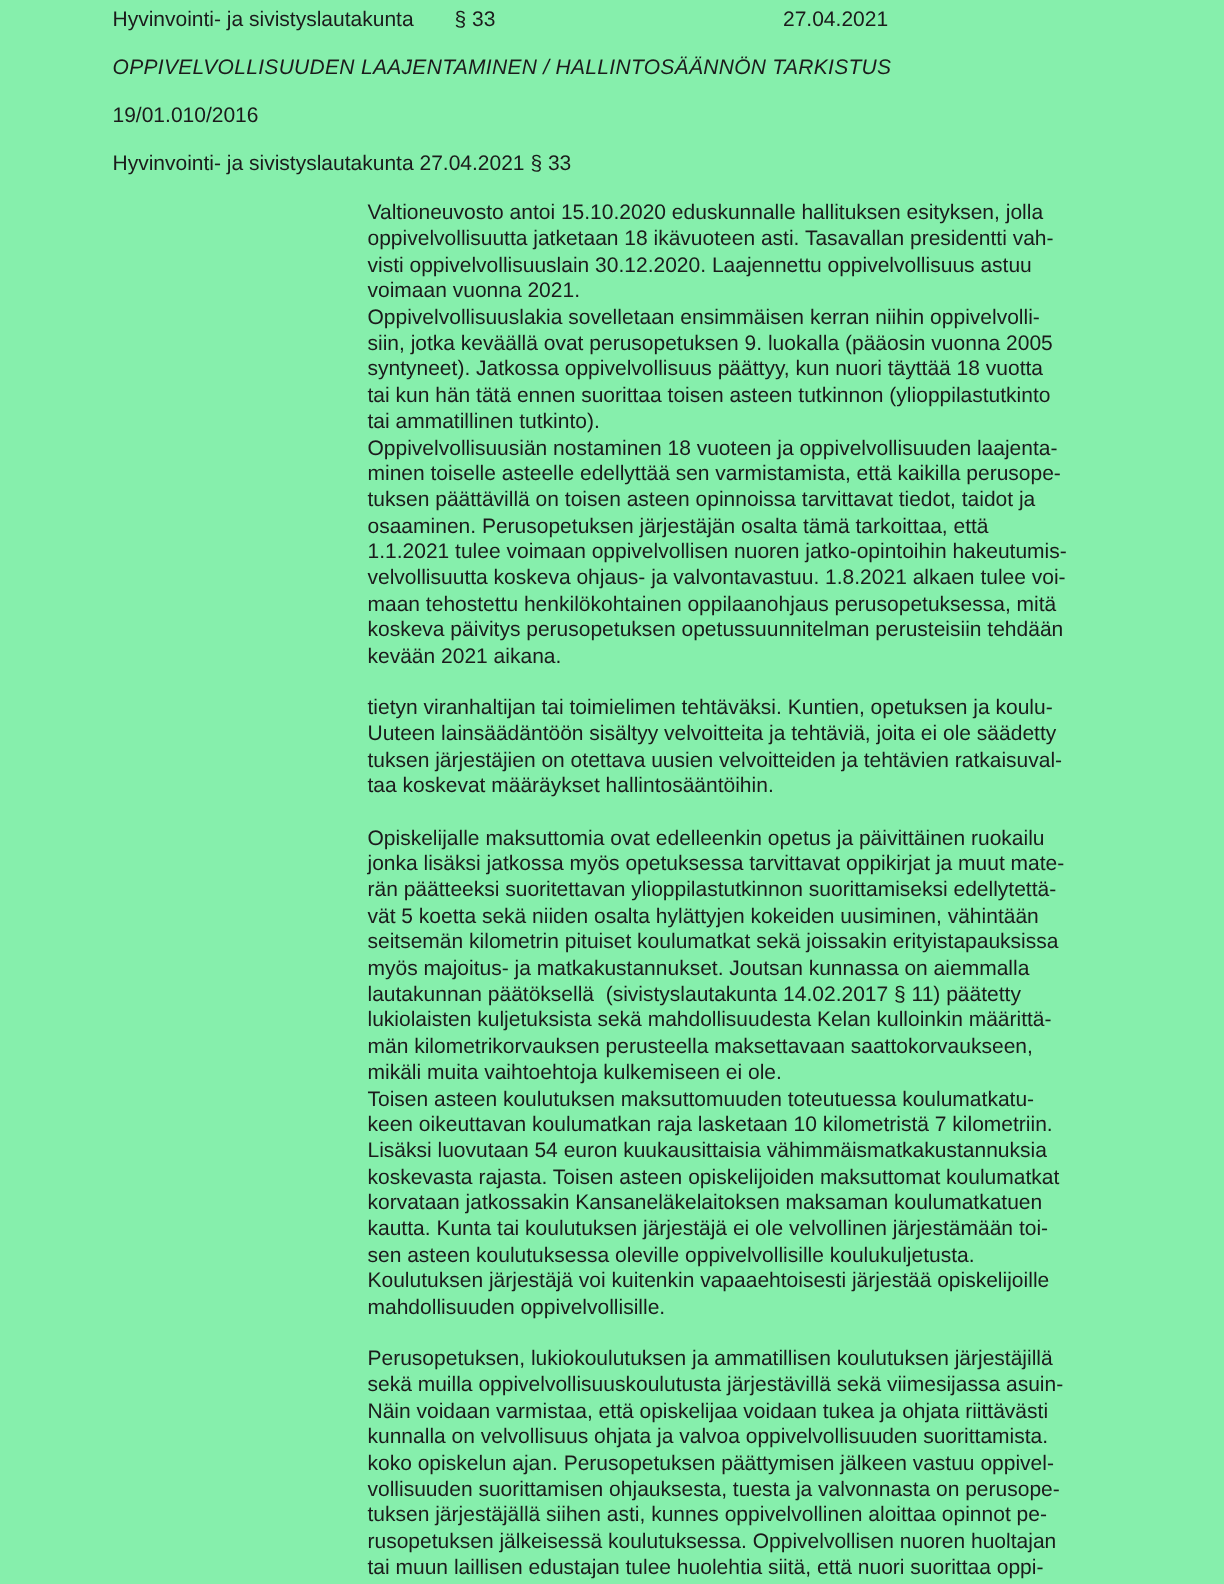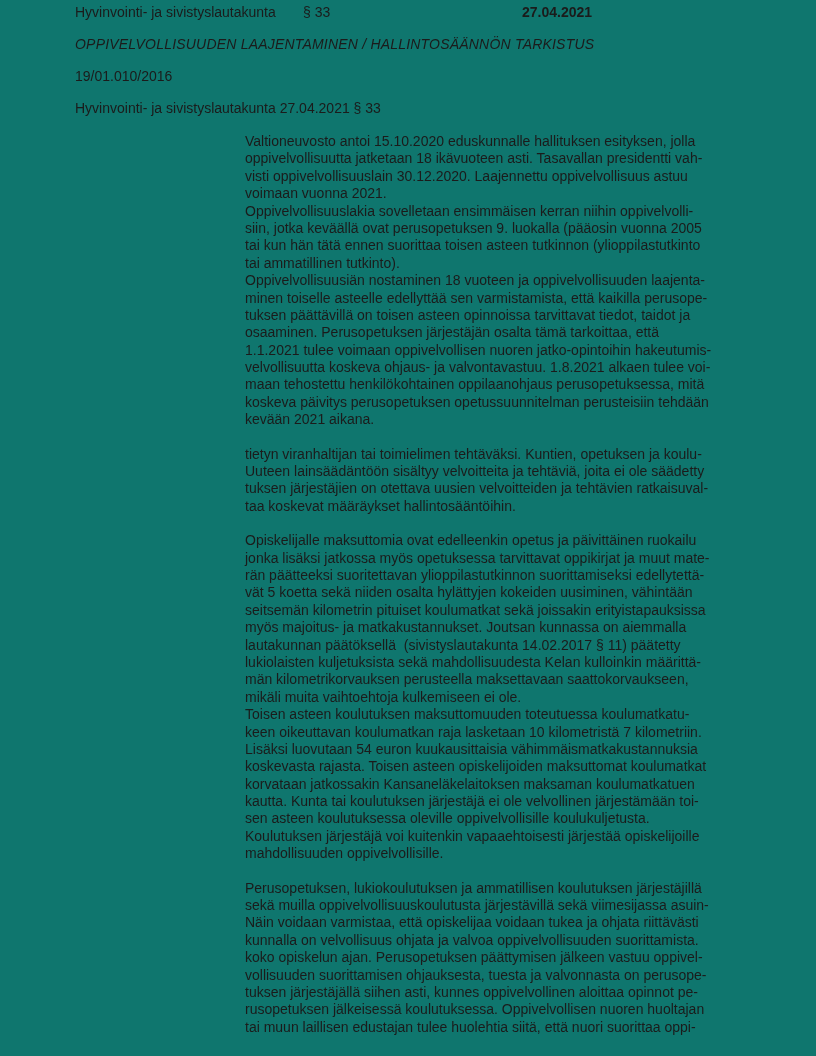--- a/index.html
+++ b/index.html
@@ -5,40 +5,40 @@
 <style>
   html, body {
     margin: 0;
     padding: 0;
     background: #ffffff;
   }
   .page {
     position: relative;
     width: 816px;
     height: 1056px;
-    background: #0f766e;
+    background: #86efac;
     overflow: hidden;
     font-family: "Liberation Sans", "DejaVu Sans", sans-serif;
     color: #1b1b1b;
     font-size: 14px;
   }
   
   .hdr-row {
     position: relative;
     height: 18px;
   }
   .hdr-row-1 { margin-top: 4px; }
   .hdr-abs {
     position: absolute;
     top: 0;
     white-space: pre;
   }
   .pos-left   { left: 75px;  }
   .pos-sect   { left: 303px; }
-  .pos-date   { left: 522px; font-weight: bold; }
+  .pos-date   { left: 522px; }
   .doc-title {
     position: absolute;
     top: 36px;
     left: 75px;
     white-space: pre;
     letter-spacing: 0.2px;
     font-style: italic;
   }
   .case-number {
     position: absolute;
@@ -88,20 +88,21 @@
   <div class="subheading">Hyvinvointi- ja sivistyslautakunta 27.04.2021 § 33</div>
 
   <div class="body-col">
     <div class="para-block">
         <div class="text-line">Valtioneuvosto antoi 15.10.2020 eduskunnalle hallituksen esityksen, jolla</div>
         <div class="text-line">oppivelvollisuutta jatketaan 18 ikävuoteen asti. Tasavallan presidentti vah-</div>
         <div class="text-line">visti oppivelvollisuuslain 30.12.2020. Laajennettu oppivelvollisuus astuu</div>
         <div class="text-line">voimaan vuonna 2021.</div>
         <div class="text-line">Oppivelvollisuuslakia sovelletaan ensimmäisen kerran niihin oppivelvolli-</div>
         <div class="text-line">siin, jotka keväällä ovat perusopetuksen 9. luokalla (pääosin vuonna 2005</div>
+        <div class="text-line">syntyneet). Jatkossa oppivelvollisuus päättyy, kun nuori täyttää 18 vuotta</div>
         <div class="text-line">tai kun hän tätä ennen suorittaa toisen asteen tutkinnon (ylioppilastutkinto</div>
         <div class="text-line">tai ammatillinen tutkinto).</div>
         <div class="text-line">Oppivelvollisuusiän nostaminen 18 vuoteen ja oppivelvollisuuden laajenta-</div>
         <div class="text-line">minen toiselle asteelle edellyttää sen varmistamista, että kaikilla perusope-</div>
         <div class="text-line">tuksen päättävillä on toisen asteen opinnoissa tarvittavat tiedot, taidot ja</div>
         <div class="text-line">osaaminen. Perusopetuksen järjestäjän osalta tämä tarkoittaa, että</div>
         <div class="text-line">1.1.2021 tulee voimaan oppivelvollisen nuoren jatko-opintoihin hakeutumis-</div>
         <div class="text-line">velvollisuutta koskeva ohjaus- ja valvontavastuu. 1.8.2021 alkaen tulee voi-</div>
         <div class="text-line">maan tehostettu henkilökohtainen oppilaanohjaus perusopetuksessa, mitä</div>
         <div class="text-line">koskeva päivitys perusopetuksen opetussuunnitelman perusteisiin tehdään</div>

